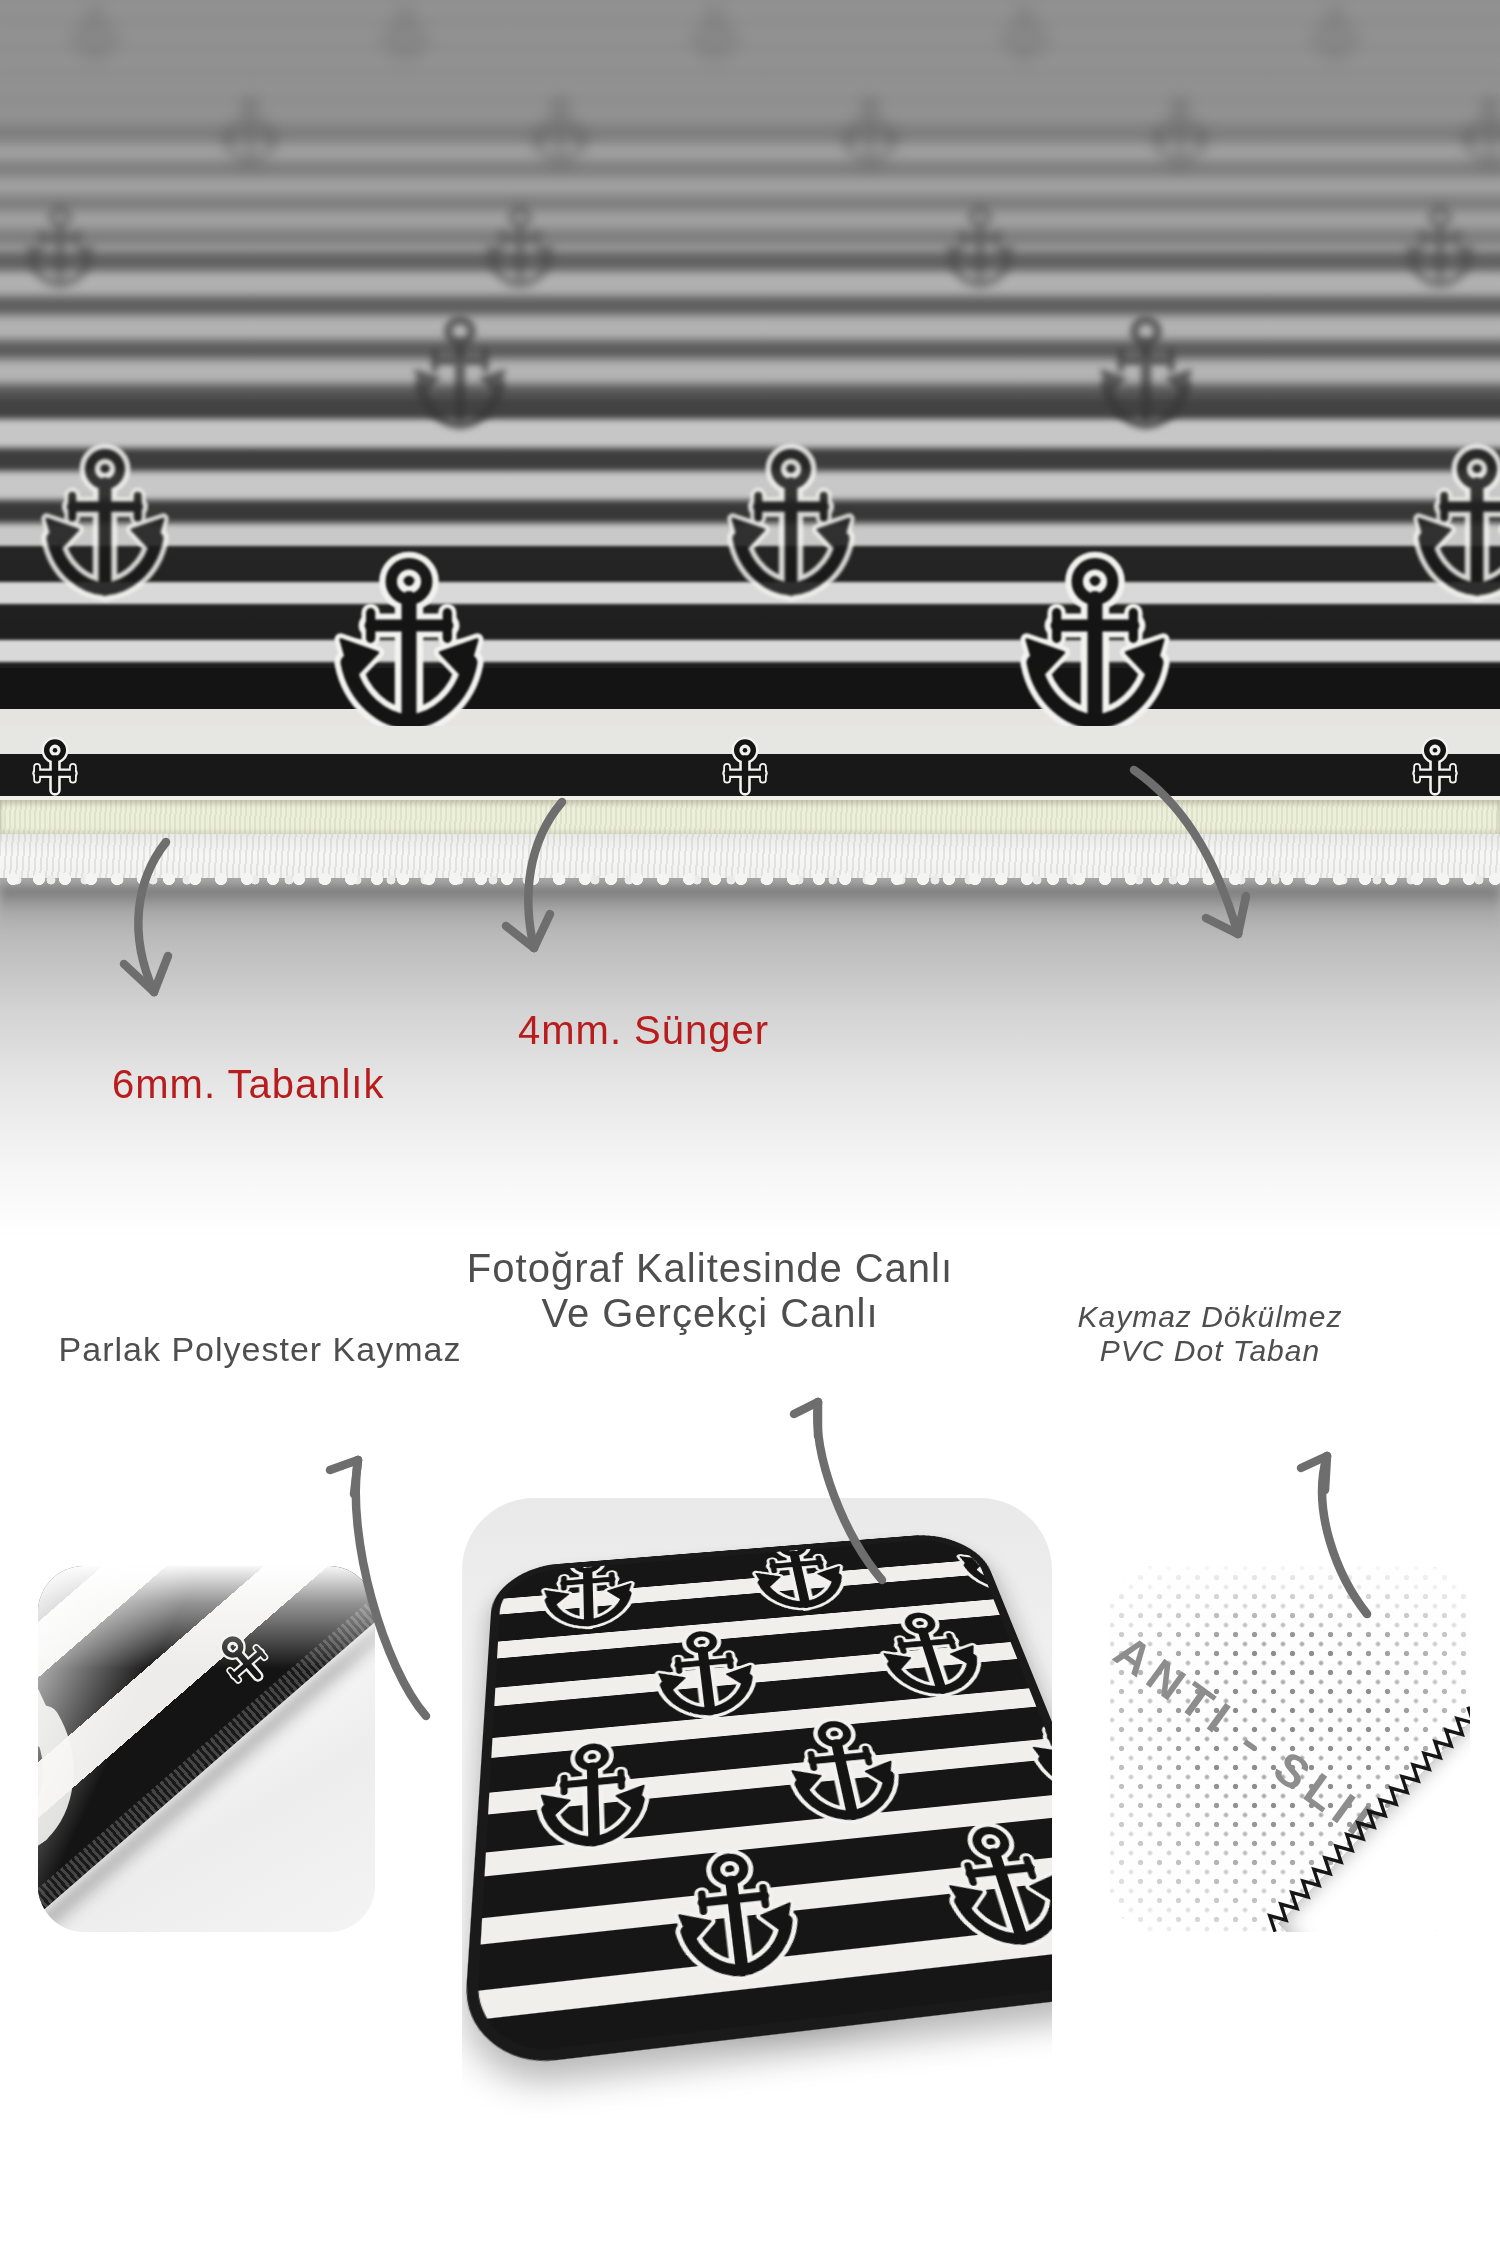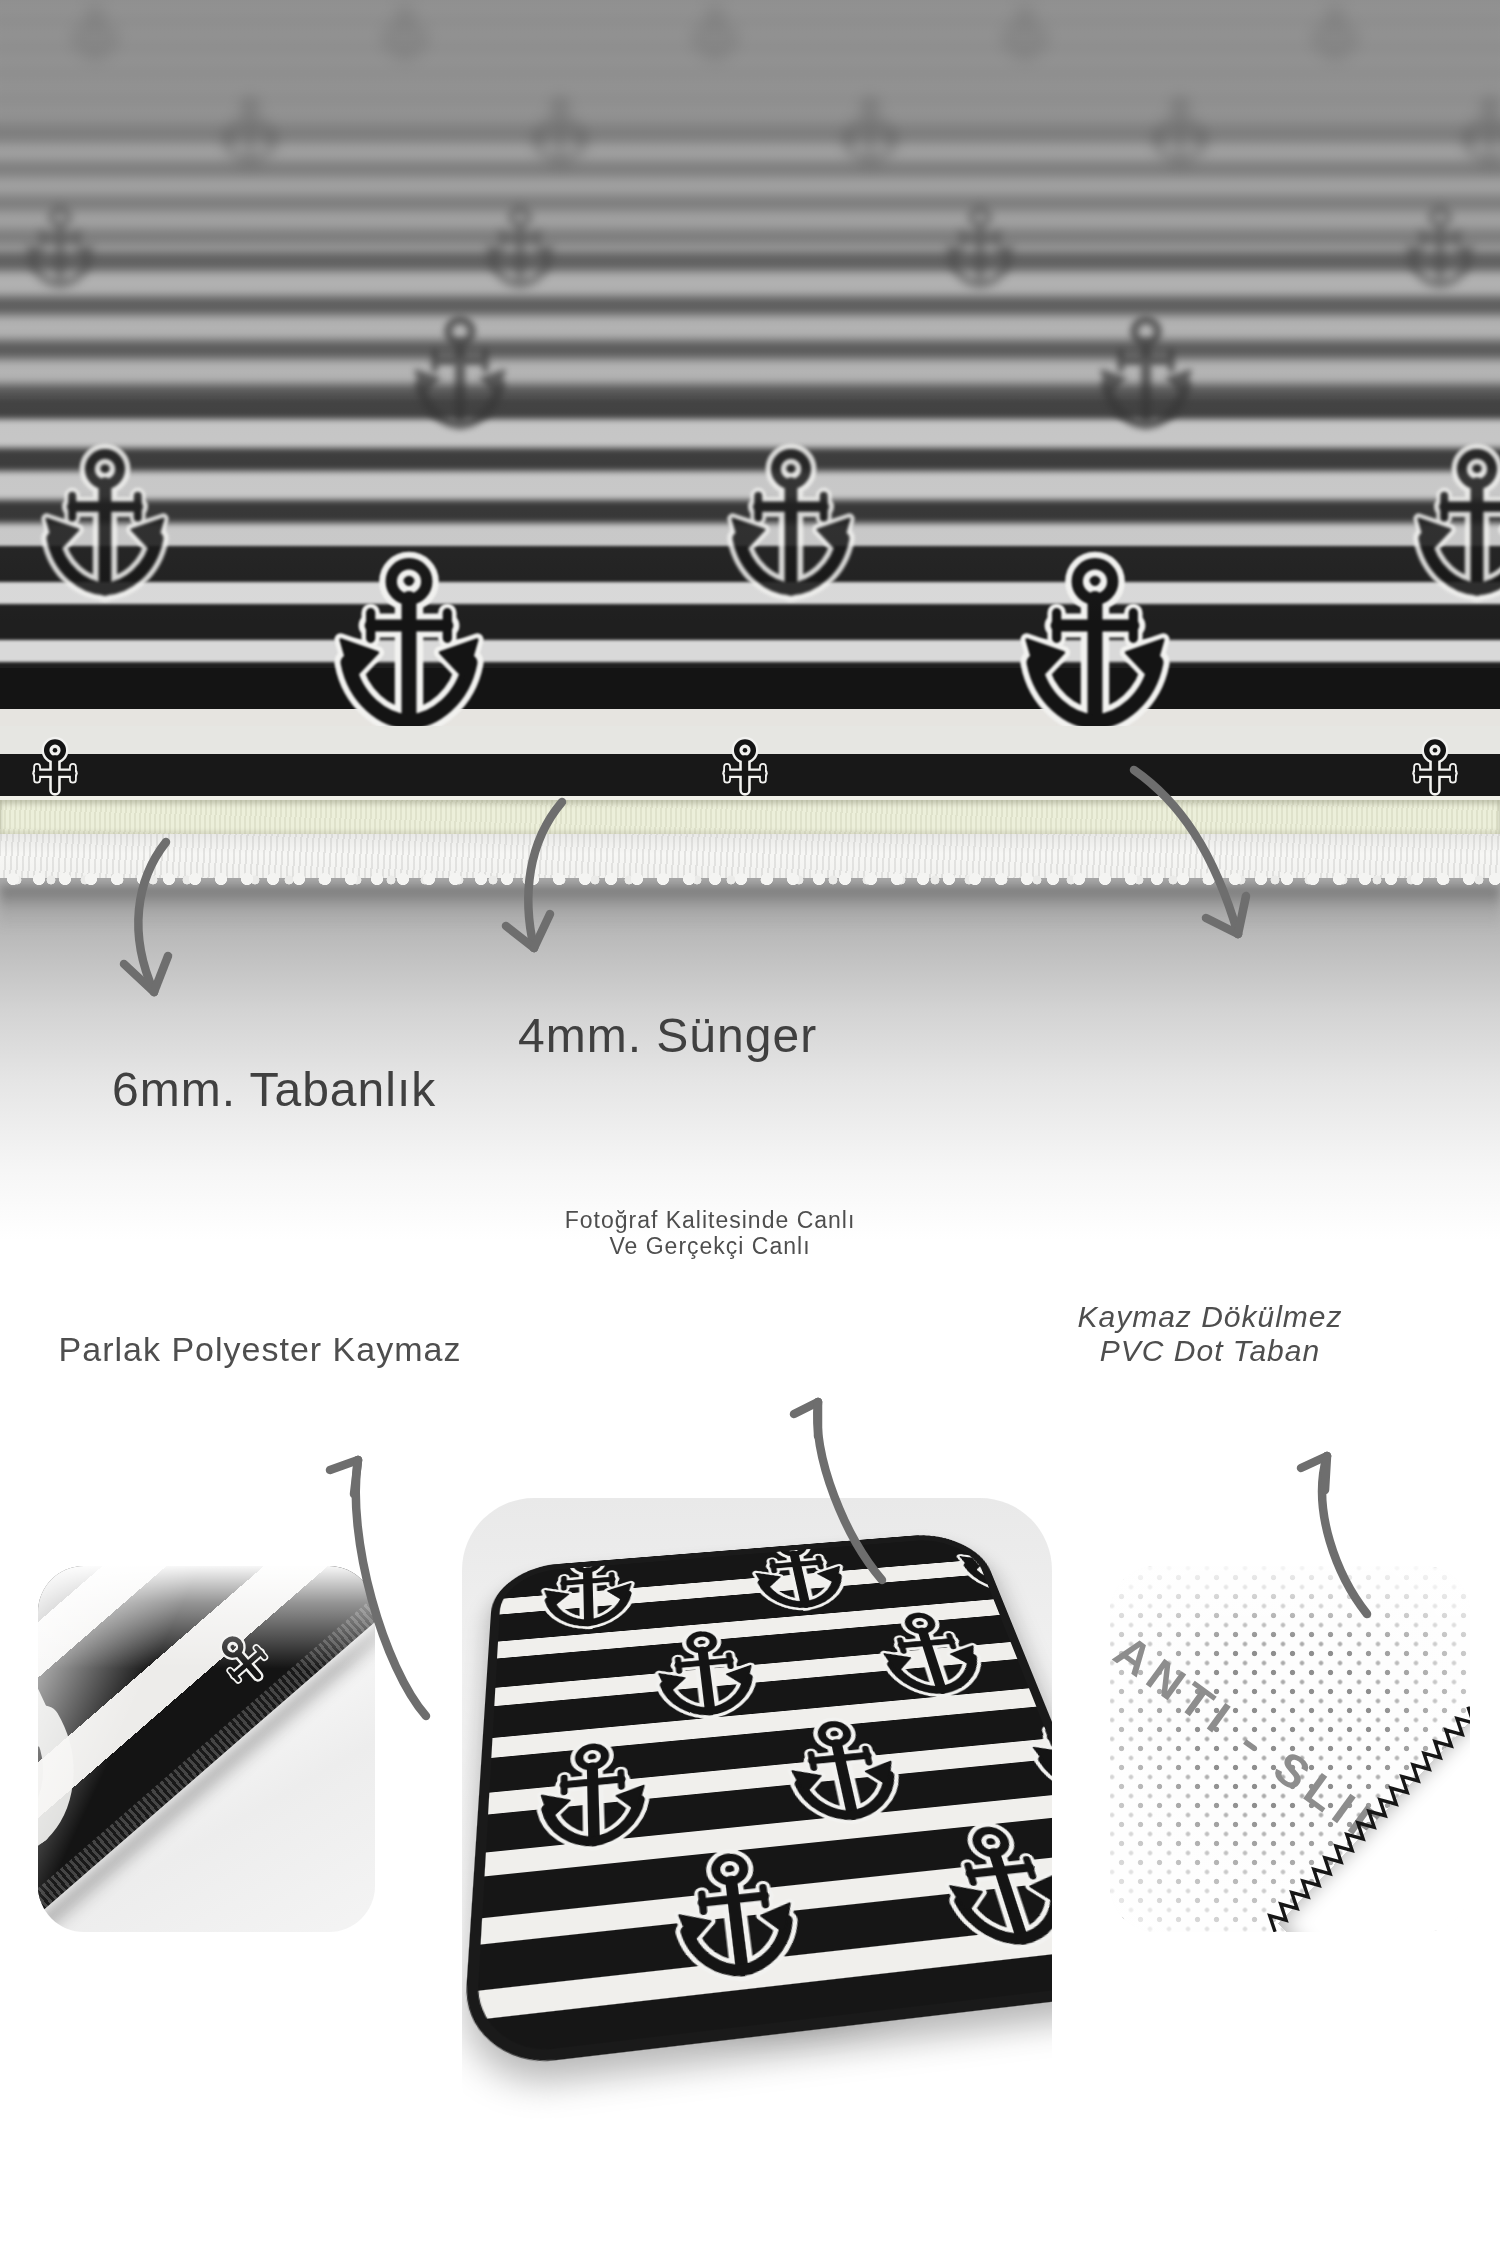--- a/index.html
+++ b/index.html
@@ -40,37 +40,37 @@
   .fluff{position:absolute;left:0;width:1500px;top:834px;height:44px;
     background:linear-gradient(180deg,#e9e9e7,#f7f7f5 45%,#f2f2f0);}
   .fluff::before{content:"";position:absolute;inset:0;
     background:repeating-linear-gradient(94deg,rgba(190,190,188,.35) 0 2px,rgba(0,0,0,0) 2px 6px);}
   .fluff::after{content:"";position:absolute;left:0;right:0;bottom:-15px;height:20px;
     background:
       radial-gradient(circle 9px at 13px 6px,#f4f4f2 64%,rgba(244,244,242,0) 71%) 0 0/26px 20px repeat-x,
       radial-gradient(circle 7px at 10px 5px,#ebebe9 60%,rgba(235,235,233,0) 68%) 7px 2px/34px 20px repeat-x;}
 
   
-  .lbl{position:absolute;color:#404040;font-size:48px;letter-spacing:1px;white-space:nowrap;}
+  .lbl{position:absolute;color:#b91c1c;font-size:40px;letter-spacing:1px;white-space:nowrap;}
   .lbl-base{left:112px;top:1062px;}
   .lbl-sponge{left:518px;top:1008px;}
   .lbl-fabric{left:878px;top:1004px;}
   .arrow{position:absolute;overflow:visible;}
   .arrow path{fill:none;stroke:#6e6e6e;stroke-width:8.5;stroke-linecap:round;stroke-linejoin:round;}
   .arrA1{left:66px;top:836px;width:120px;height:180px;}
   .arrA2{left:478px;top:796px;width:110px;height:175px;}
   .arrA3{left:1118px;top:762px;width:170px;height:205px;}
   .arrB1{left:318px;top:1438px;width:130px;height:285px;}
   .arrB2{left:788px;top:1388px;width:105px;height:200px;}
   .arrB3{left:1283px;top:1442px;width:100px;height:180px;}
 
   
   .hd{position:absolute;color:#4e4e4e;text-align:center;line-height:1.12;letter-spacing:1px;}
   .hd1{left:30px;top:1330px;width:460px;font-size:34px;}
-  .hd2{left:465px;top:1208px;width:490px;font-size:23px;}
+  .hd2{left:465px;top:1246px;width:490px;font-size:40px;}
   .hd3{left:1010px;top:1300px;width:400px;font-size:30px;font-style:italic;}
 
   .card{position:absolute;overflow:hidden;}
   .card1{left:38px;top:1566px;width:337px;height:366px;border-radius:46px;
     background:linear-gradient(150deg,#ffffff 30%,#ededed 66%,#f4f4f4);}
   .f1wrap{position:absolute;left:-166px;top:-283px;width:700px;height:460px;
     transform:rotate(-41deg);transform-origin:50% 100%;
     background:repeating-linear-gradient(to top,#141414 0 64px,#edecea 64px 106px);}
   .seam1{position:absolute;left:-20px;right:-20px;bottom:-9px;height:20px;border-radius:10px;
     background:repeating-linear-gradient(90deg,#191919 0 3px,#454545 3px 6px);}

